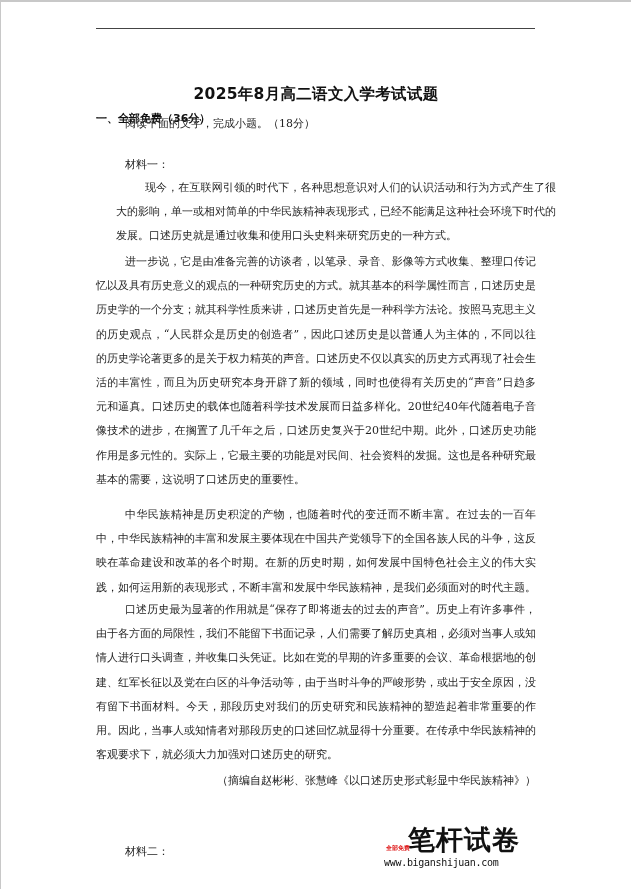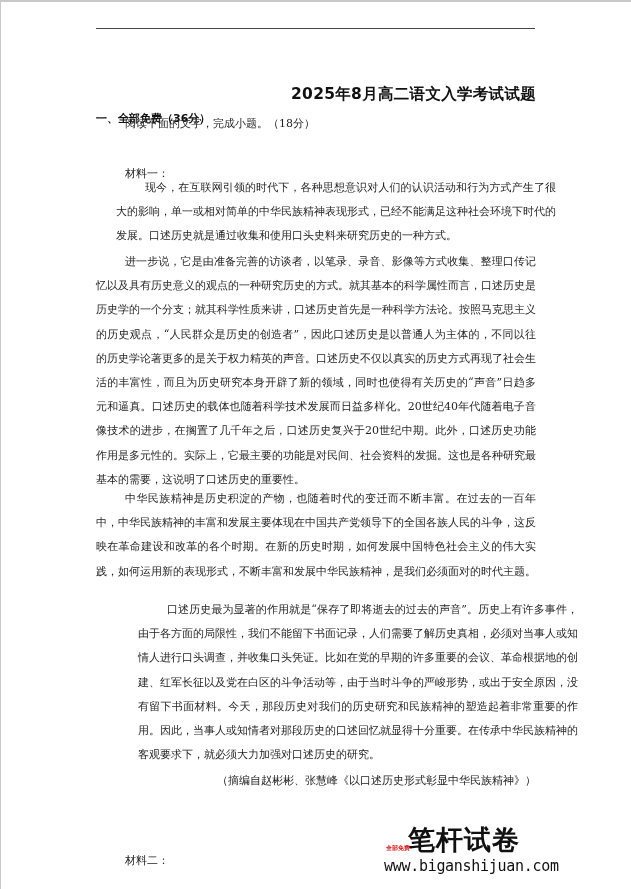--- a/index.html
+++ b/index.html
@@ -9,67 +9,67 @@
     font-family: "DejaVu Serif", "Liberation Serif", serif;
     color: #1a1a1a;
     position: relative;
   }
   .frame-top { position: absolute; left: 0; top: 0; width: 631px; height: 2px; background: #c8c8c8; }
   .frame-left { position: absolute; left: 0; top: 0; width: 1px; height: 889px; background: #c8c8c8; }
   .header-rule { position: absolute; left: 96px; top: 28px; width: 348px; height: 1px; background: #444; }
   .header-rule { width: 348px; }
   .page { position: absolute; left: 96px; top: 0; width: 440px; }
   .title {
-    position: absolute; left: 0; top: 84px; width: 440px; text-align: right;
+    position: absolute; left: 0; top: 84px; width: 440px; text-align: center;
     font-family: "DejaVu Sans", "Liberation Sans", sans-serif;
     font-weight: bold; font-size: 15.5px; letter-spacing: 0.3px; color: #111;
   }
   .section {
     position: absolute; left: 0; top: 111px;
     font-family: "DejaVu Sans", "Liberation Sans", sans-serif;
     font-weight: bold; font-size: 11px; color: #111;
   }
   .instr { position: absolute; left: 29px; top: 116px; font-size: 11px; color: #222; }
-  .label { position: absolute; left: 29px; font-size: 11px; color: #222; margin-top: 9px; }
+  .label { position: absolute; left: 29px; font-size: 11px; color: #222; }
   .para { position: absolute; left: 0; width: 440px; font-size: 11px; line-height: 24.2px; color: #1f1f1f; text-align: justify; text-indent: 29px; }
   .cite { position: absolute; right: 0; font-size: 11px; color: #222; }
   .wm { position: absolute; left: 384px; top: 822px; width: 160px; }
   .wm-big {
     position: absolute; left: 24px; top: 0;
     font-family: Liberation Serif, serif;
     font-size: 27px; font-weight: bold; color: #111; letter-spacing: 1px; white-space: nowrap;
   }
   .wm-red {
     position: absolute; left: 2px; top: 22px;
     font-family: "DejaVu Sans", "Liberation Sans", sans-serif;
     font-size: 6px; color: #e02020; font-weight: bold; white-space: nowrap;
   }
   .wm-url {
     position: absolute; left: 0; top: 35px;
     font-family: "DejaVu Sans Mono", "Liberation Mono", monospace;
-    font-size: 15px; color: #111; white-space: nowrap; letter-spacing: -0.3px;
+    font-size: 10px; color: #111; white-space: nowrap; letter-spacing: -0.3px;
   }
 </style>
 </head>
 <body>
 
 <div class="frame-top"></div>
 <div class="frame-left"></div>
 <div class="header-rule" style="width:439px;"></div>
 
 <div class="page">
   <div class="title">2025年8月高二语文入学考试试题</div>
   <div class="section">一、全部免费（36分）</div>
   <div class="instr">阅读下面的文字，完成小题。（18分）</div>
   <div class="label" style="top:157px;">材料一：</div>
 
   <div class="para" style="top:176px;margin-left:20px;">现今，在互联网引领的时代下，各种思想意识对人们的认识活动和行为方式产生了很大的影响，单一或相对简单的中华民族精神表现形式，已经不能满足这种社会环境下时代的发展。口述历史就是通过收集和使用口头史料来研究历史的一种方式。</div>
   <div class="para" style="top:250px;">进一步说，它是由准备完善的访谈者，以笔录、录音、影像等方式收集、整理口传记忆以及具有历史意义的观点的一种研究历史的方式。就其基本的科学属性而言，口述历史是历史学的一个分支；就其科学性质来讲，口述历史首先是一种科学方法论。按照马克思主义的历史观点，“人民群众是历史的创造者”，因此口述历史是以普通人为主体的，不同以往的历史学论著更多的是关于权力精英的声音。口述历史不仅以真实的历史方式再现了社会生活的丰富性，而且为历史研究本身开辟了新的领域，同时也使得有关历史的“声音”日趋多元和逼真。口述历史的载体也随着科学技术发展而日益多样化。20世纪40年代随着电子音像技术的进步，在搁置了几千年之后，口述历史复兴于20世纪中期。此外，口述历史功能作用是多元性的。实际上，它最主要的功能是对民间、社会资料的发掘。这也是各种研究最基本的需要，这说明了口述历史的重要性。</div>
-  <div class="para" style="top:487px;">中华民族精神是历史积淀的产物，也随着时代的变迁而不断丰富。在过去的一百年中，中华民族精神的丰富和发展主要体现在中国共产党领导下的全国各族人民的斗争，这反映在革命建设和改革的各个时期。在新的历史时期，如何发展中国特色社会主义的伟大实践，如何运用新的表现形式，不断丰富和发展中华民族精神，是我们必须面对的时代主题。</div>
-  <div class="para" style="top:598px;margin-left:42px;">口述历史最为显著的作用就是“保存了即将逝去的过去的声音”。历史上有许多事件，由于各方面的局限性，我们不能留下书面记录，人们需要了解历史真相，必须对当事人或知情人进行口头调查，并收集口头凭证。比如在党的早期的许多重要的会议、革命根据地的创建、红军长征以及党在白区的斗争活动等，由于当时斗争的严峻形势，或出于安全原因，没有留下书面材料。今天，那段历史对我们的历史研究和民族精神的塑造起着非常重要的作用。因此，当事人或知情者对那段历史的口述回忆就显得十分重要。在传承中华民族精神的客观要求下，就必须大力加强对口述历史的研究。</div>
+  <div class="para" style="top:503px;">中华民族精神是历史积淀的产物，也随着时代的变迁而不断丰富。在过去的一百年中，中华民族精神的丰富和发展主要体现在中国共产党领导下的全国各族人民的斗争，这反映在革命建设和改革的各个时期。在新的历史时期，如何发展中国特色社会主义的伟大实践，如何运用新的表现形式，不断丰富和发展中华民族精神，是我们必须面对的时代主题。</div>
+  <div class="para" style="top:598px;">口述历史最为显著的作用就是“保存了即将逝去的过去的声音”。历史上有许多事件，由于各方面的局限性，我们不能留下书面记录，人们需要了解历史真相，必须对当事人或知情人进行口头调查，并收集口头凭证。比如在党的早期的许多重要的会议、革命根据地的创建、红军长征以及党在白区的斗争活动等，由于当时斗争的严峻形势，或出于安全原因，没有留下书面材料。今天，那段历史对我们的历史研究和民族精神的塑造起着非常重要的作用。因此，当事人或知情者对那段历史的口述回忆就显得十分重要。在传承中华民族精神的客观要求下，就必须大力加强对口述历史的研究。</div>
 
   <div class="cite" style="top:773px;">（摘编自赵彬彬、张慧峰《以口述历史形式彰显中华民族精神》）</div>
   <div class="label" style="top:844px;">材料二：</div>
 </div>
 
 <div class="wm">
   <div class="wm-red">全部免费</div>
   <div class="wm-big">笔杆试卷</div>
   <div class="wm-url">www.biganshijuan.com</div>
 </div>

